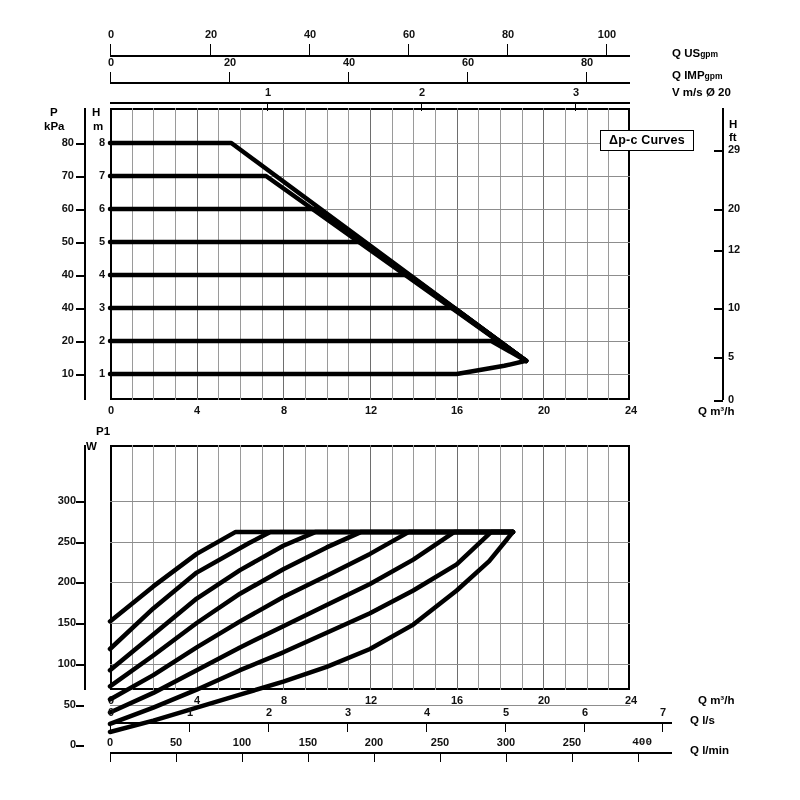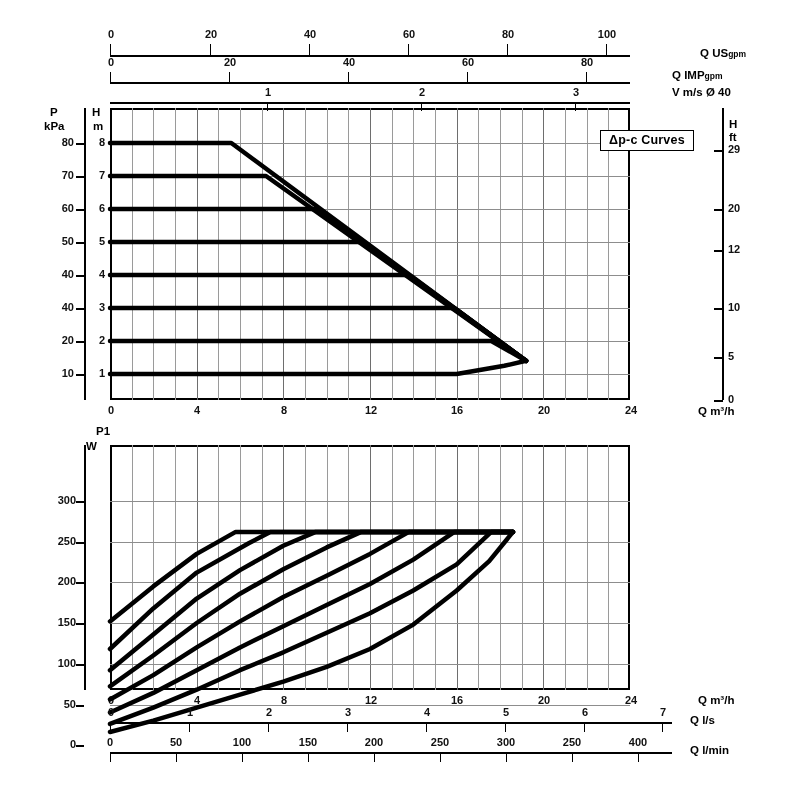--- a/index.html
+++ b/index.html
@@ -50,23 +50,23 @@
       <div class="tickmark" style="left:586px;top:72px;height:10px;"></div>
       <div class="tick-label abs" style="left:577px;top:56px;width:20px;text-align:center;">80</div>
       <div class="tickmark" style="left:267px;top:102px;height:9px;"></div>
       <div class="tick-label abs" style="left:261px;top:86px;width:14px;text-align:center;">1</div>
       <div class="tickmark" style="left:421px;top:102px;height:9px;"></div>
       <div class="tick-label abs" style="left:415px;top:86px;width:14px;text-align:center;">2</div>
       <div class="tickmark" style="left:575px;top:102px;height:9px;"></div>
       <div class="tick-label abs" style="left:569px;top:86px;width:14px;text-align:center;">3</div>
     </div>
 
-  <div class="axis-title abs" style="left:700px;top:47px;">Q US<span class="sub">gpm</span></div>
+  <div class="axis-title abs" style="left:672px;top:47px;">Q US<span class="sub">gpm</span></div>
   <div class="axis-title abs" style="left:672px;top:69px;">Q IMP<span class="sub">gpm</span></div>
-  <div class="axis-title abs" style="left:672px;top:86px;">V m/s Ø 40</div>
+  <div class="axis-title abs" style="left:672px;top:86px;">V m/s Ø 20</div>
 
   <div class="frame" style="left:110px;top:108px;width:520px;height:292px;"></div>
   <div id="grid1">
       <div class="grid-v" style="left:131.7px;top:108px;height:292px;"></div>
       <div class="grid-v" style="left:153.3px;top:108px;height:292px;"></div>
       <div class="grid-v" style="left:175.0px;top:108px;height:292px;"></div>
       <div class="grid-v" style="left:196.7px;top:108px;height:292px;background:#6e6e6e;"></div>
       <div class="grid-v" style="left:218.3px;top:108px;height:292px;"></div>
       <div class="grid-v" style="left:240.0px;top:108px;height:292px;"></div>
       <div class="grid-v" style="left:261.7px;top:108px;height:292px;"></div>
@@ -283,19 +283,19 @@
       <div class="tick-label abs" style="left:294px;top:736px;width:28px;text-align:center;">150</div>
       <div class="tickmark" style="left:374px;top:752px;height:10px;"></div>
       <div class="tick-label abs" style="left:360px;top:736px;width:28px;text-align:center;">200</div>
       <div class="tickmark" style="left:440px;top:752px;height:10px;"></div>
       <div class="tick-label abs" style="left:426px;top:736px;width:28px;text-align:center;">250</div>
       <div class="tickmark" style="left:506px;top:752px;height:10px;"></div>
       <div class="tick-label abs" style="left:492px;top:736px;width:28px;text-align:center;">300</div>
       <div class="tickmark" style="left:572px;top:752px;height:10px;"></div>
       <div class="tick-label abs" style="left:558px;top:736px;width:28px;text-align:center;">250</div>
       <div class="tickmark" style="left:638px;top:752px;height:10px;"></div>
-      <div class="tick-label abs" style="left:624px;top:736px;width:28px;text-align:center;">400</div>
+      <div class="tick-label abs" style="left:624px;top:736px;width:28px;text-align:right;font-family:Liberation Mono, monospace;">400</div>
     </div>
 
   <div class="axis-title abs" style="left:690px;top:714px;">Q l/s</div>
   <div class="axis-title abs" style="left:690px;top:744px;">Q l/min</div>
 
 </div>
 
 </body></html>

